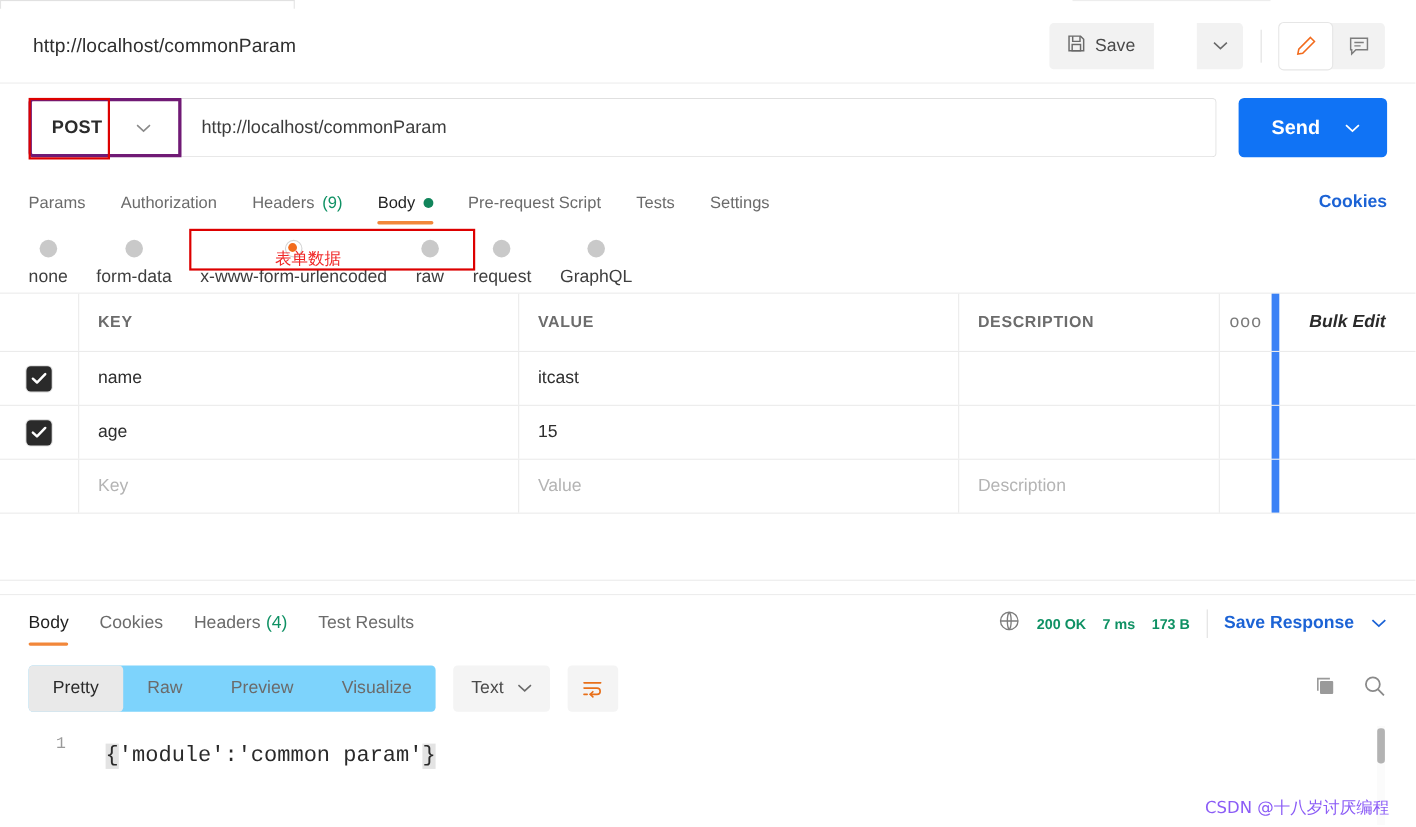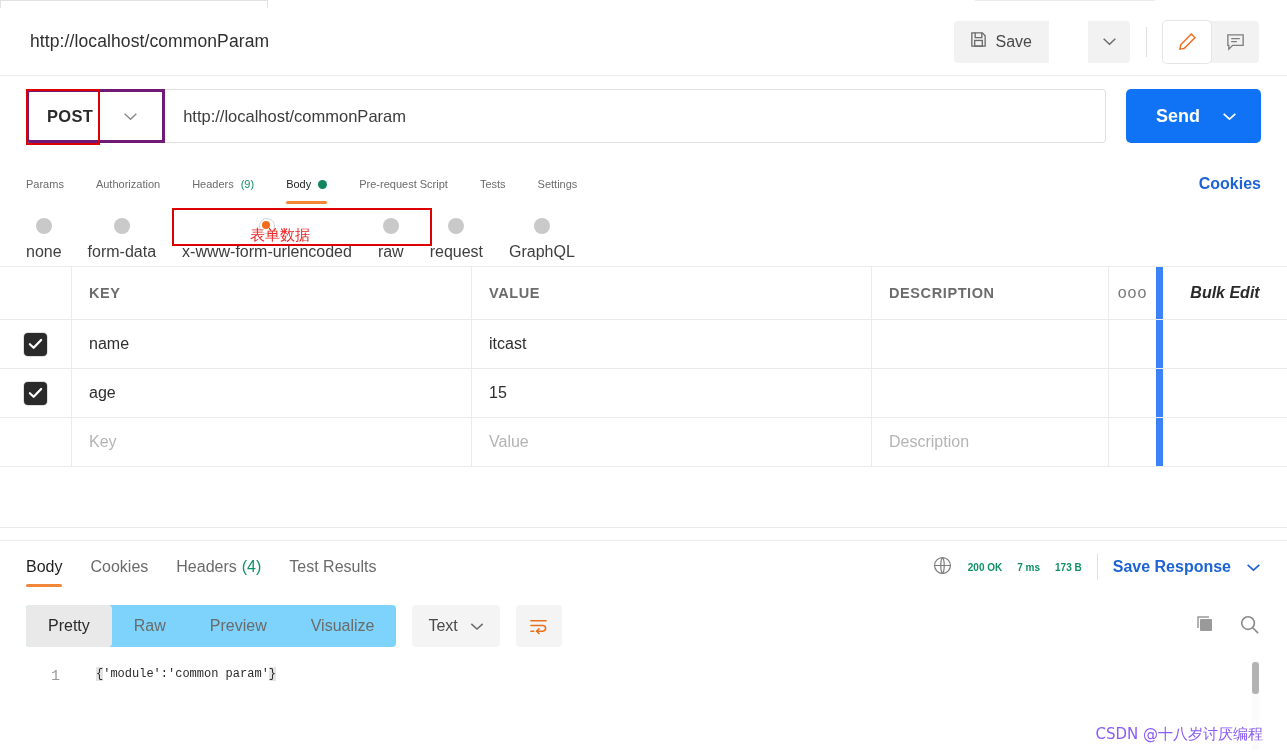--- a/index.html
+++ b/index.html
@@ -95,21 +95,21 @@
     font-family: "Liberation Sans", sans-serif;
   }
   .send-caret { padding: 0 24px 0 8px; display: flex; align-items: center; cursor: pointer; }
 
   
   .reqtabs {
     position: absolute; left: 0; top: 158px; width: 1287px; height: 52px;
     display: flex; align-items: center; padding: 0 26px;
   }
   .rtab {
-    font-size: 11px; color: #6b6b6b; margin-right: 32px; position: relative;
+    font-size: 15px; color: #6b6b6b; margin-right: 32px; position: relative;
     height: 52px; display: flex; align-items: center; cursor: pointer; gap: 7px;
   }
   .rtab.active { color: #1f1f1f; }
   .rtab.active::after {
     content: ""; position: absolute; left: 0; right: 0; bottom: 6px;
     height: 3px; background: #f2873a; border-radius: 2px;
   }
   .cnt { color: #0f9164; }
   .greendot { width: 9px; height: 9px; border-radius: 50%; background: #11855b; display: inline-block; }
   .cookies-link {
@@ -177,21 +177,21 @@
   .restab {
     font-size: 16px; color: #6b6b6b; margin-right: 28px; position: relative;
     height: 53px; display: flex; align-items: center; cursor: pointer; gap: 5px;
   }
   .restab.active { color: #1f1f1f; }
   .restab.active::after {
     content: ""; position: absolute; left: 0; right: 0; bottom: 7px;
     height: 3px; background: #f2873a; border-radius: 2px;
   }
   .resp-meta { margin-left: auto; display: flex; align-items: center; gap: 15px; }
-  .meta-val { font-size: 10px; color: #0f9164; font-weight: bold; }
+  .meta-val { font-size: 13px; color: #0f9164; font-weight: bold; }
   .meta-sep { width: 1px; height: 26px; background: #e0e0e0; }
   .save-resp { font-size: 16px; color: #1c63d5; font-weight: bold; cursor: pointer; }
 
   
   .viewbar {
     position: absolute; left: 0; top: 598px; width: 1287px; height: 56px;
     display: flex; align-items: center; padding: 0 26px;
   }
   .segment { display: flex; background: #7dd3fc; border-radius: 4px; height: 42px; align-items: center; }
   .seg {
@@ -211,22 +211,22 @@
   .view-right { margin-left: auto; display: flex; align-items: center; gap: 22px; }
 
   
   .codearea { position: absolute; left: 0; top: 658px; width: 1287px; height: 94px; }
   .gutter {
     position: absolute; left: 0; top: 10px; width: 78px;
     text-align: right; font-family: "Liberation Mono", monospace;
     font-size: 15px; color: #9a9a9a; padding-right: 18px;
   }
   .code {
-    position: absolute; left: 96px; top: 9px;
-    font-family: "Liberation Mono", monospace; font-size: 12px; color: #2a2a2a;
+    position: absolute; left: 96px; top: 18px;
+    font-family: "Liberation Mono", monospace; font-size: 20px; color: #2a2a2a;
     white-space: pre;
   }
   .brace { background: #e3e3e3; }
   .scrollbar {
     position: absolute; right: 28px; top: 660px; width: 7px; height: 90px;
     background: #fbfbfb;
   }
   .scroll-thumb {
     position: absolute; right: 28px; top: 662px; width: 7px; height: 32px;
     background: #b3b3b3; border-radius: 3px; cursor: pointer;

